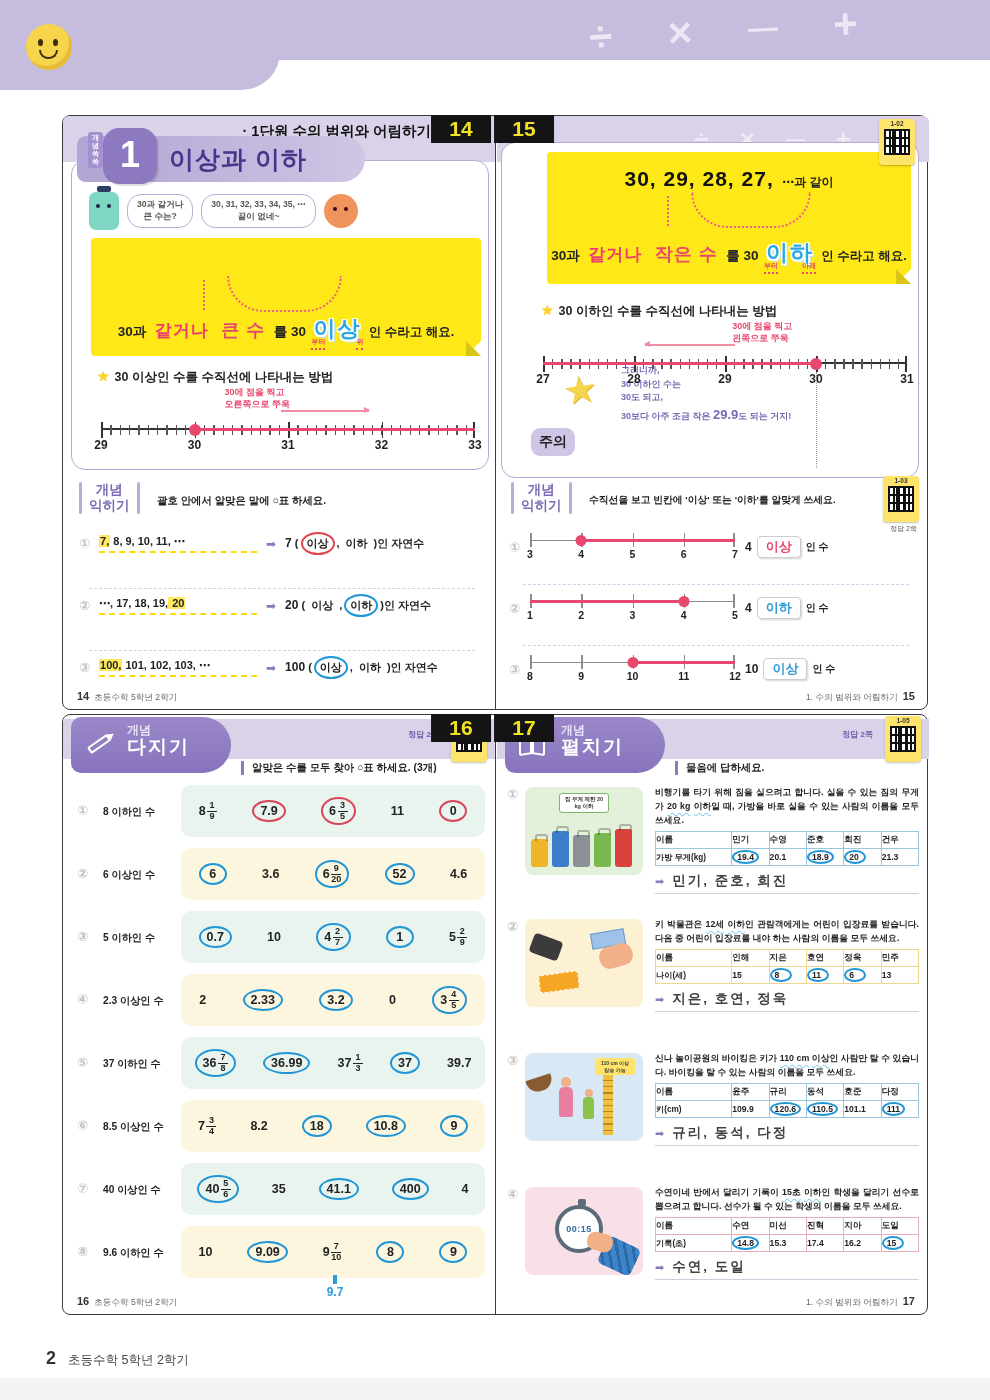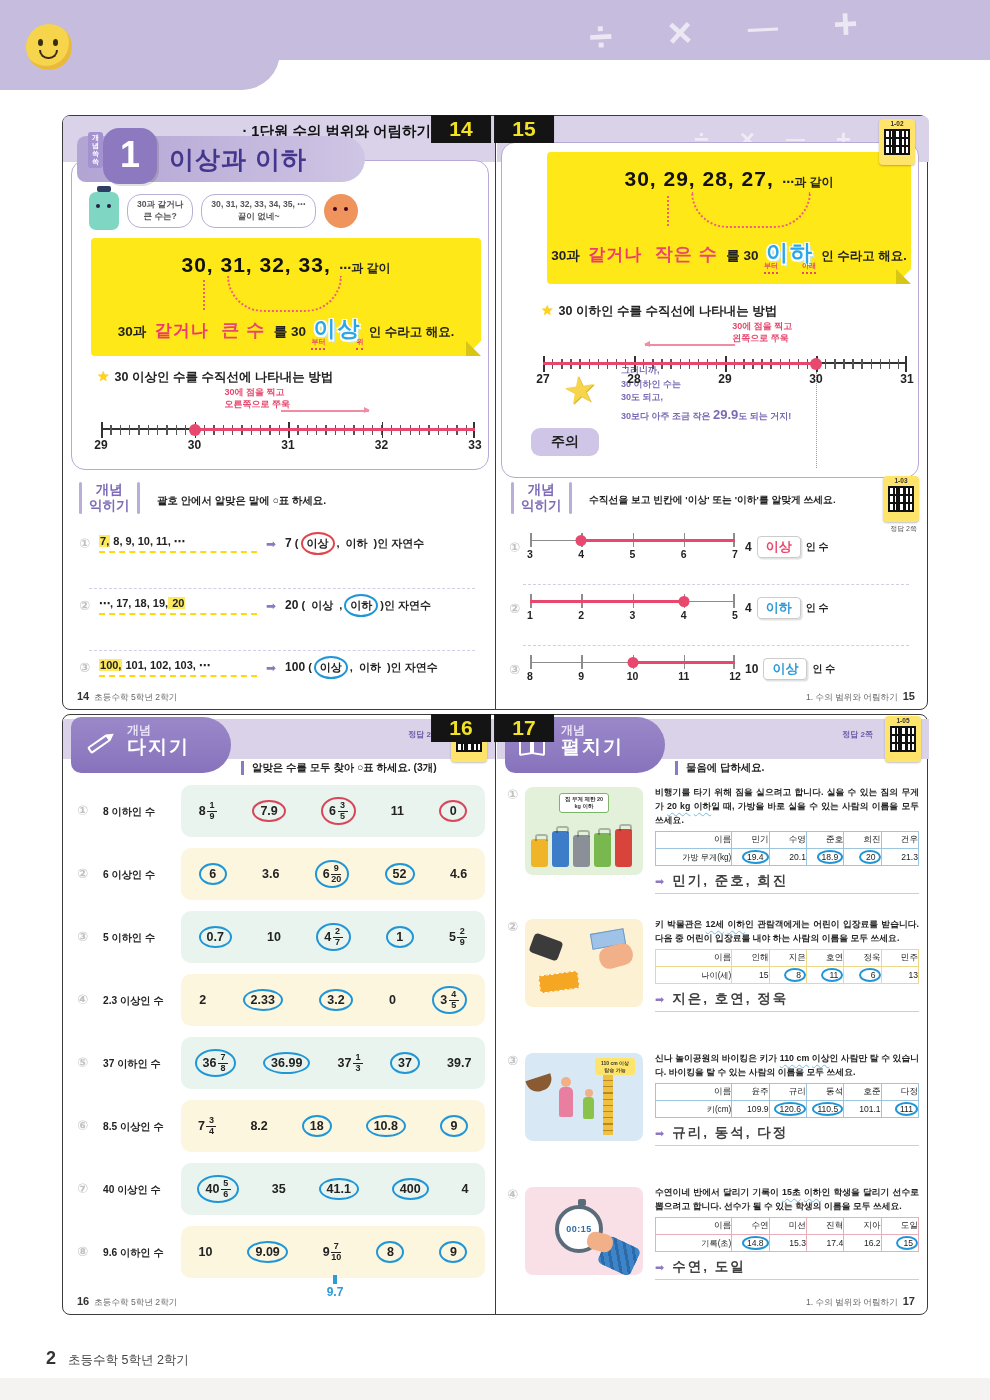--- a/index.html
+++ b/index.html
@@ -103,21 +103,21 @@
 .lbs span{width:24px;text-align:center}
 .vdot{position:absolute;border-left:1.2px dotted #9a9a9a}
 
 
 .starch{position:absolute;font-size:38px;color:#f6d44c;text-shadow:1px 1px 0 #d8b32c;transform:rotate(-8deg)}
 .snote{position:absolute;color:#7a68b5;font-size:9px;font-weight:700;line-height:1.5}
 .snote .b{font-size:13px;font-weight:900}
 
 
 .cau{position:absolute;display:flex;align-items:center;gap:12px}
-.caulbl{background:#cfc5e6;border-radius:9px;padding:5px 20px;font-weight:900;font-size:14px;color:#222;flex:none}
+.caulbl{background:#cfc5e6;border-radius:9px;padding:5px 8px;font-weight:900;font-size:14px;color:#222;flex:none}
 .cl{font-size:9.3px;font-weight:700;color:#222;line-height:1.7}
 .mininl{display:inline-block;position:relative;width:36px;height:12px;vertical-align:-2px;margin-left:4px}
 .mininl .b{position:absolute;left:0;right:0;top:6px;border-top:1.5px solid #444}
 .mininl .t{position:absolute;top:2px;width:1.5px;height:9px;background:#444}
 .mininl .d{position:absolute;top:3.5px;left:50%;width:7px;height:7px;border-radius:50%;background:#e8486e;transform:translateX(-50%)}
 
 
 .exh{position:absolute;display:flex;align-items:center;gap:7px;z-index:6}
 .exbar{width:3px;height:32px;background:#b9aed8;border-radius:2px}
 .ext{color:#7d6ab8;font-weight:900;font-size:13.5px;line-height:1.15;text-align:center}
@@ -185,21 +185,21 @@
 .r8n .eq{display:block;width:4px;height:9px;border-left:2px solid #2e9ad8;border-right:2px solid #2e9ad8;margin:0 auto 1px}
 
 
 .prob{position:absolute;left:0;right:0;height:128px}
 .pno{position:absolute;left:10px;top:6px;color:#c2c2c2;font-weight:900;font-size:13px}
 .illus{position:absolute;left:28px;top:6px;width:118px;height:88px;border-radius:8px;overflow:hidden}
 .pcontent{position:absolute;left:158px;right:10px;top:4px}
 .ptext{font-size:8.8px;line-height:1.6;color:#222;font-weight:600;text-align:justify}
 .wv{text-decoration:underline wavy #6cc0ea 1px;text-underline-offset:2.5px;font-weight:800}
 .ptable{width:100%;border-collapse:collapse;margin-top:4px;table-layout:fixed}
-.ptable th,.ptable td{border:1.2px solid;height:17px;text-align:right;font-size:8.6px;font-weight:400;padding:0;background:#fff}
+.ptable th,.ptable td{border:1.2px solid;height:17px;text-align:left;font-size:8.6px;font-weight:700;padding:0;background:#fff}
 .ptable .rh{font-size:8.2px}
 .ptable col.c0{width:29%}
 .t-blue th,.t-blue td{border-color:#9cc6e0}
 .t-yel th,.t-yel td{border-color:#ecd78a}
 .t-pink th,.t-pink td{border-color:#e8aebc}
 .tc{display:inline-block;border:2px solid #2196d6;border-radius:50%;min-width:22px;padding:0 3px}
 .ansline{margin-top:6px;border-bottom:1.6px solid #c7d0dc;padding-bottom:3px;display:flex;align-items:center;gap:8px}
 .ansline .arr{color:#8d79c0;font-size:11px}
 .ansv{font-size:13.5px;font-weight:900;color:#404040;letter-spacing:2px}
 
@@ -275,24 +275,20 @@
           </div>
         <div class="bub"><span>30과 같거나</span><br><span>큰 수는?</span></div>
         <div class="bub"><span>30, 31, 32, 33, 34, 35, ⋯</span><br><span>끝이 없네~</span></div>
         <div class="ochar">
             <i class="e1"></i>
             <i class="e2"></i>
           </div>
       </div>
 
       <div class="ybox" style="top:122px;left:28px;right:14px;height:118px">
-        <div class="yl1">
-          <span class="nums">30, 31, 32, 33,</span>
-          <span class="suf">⋯과 같이</span>
-        </div>
         <div class="dln" style="left:112px;top:42px"></div>
         <div class="arc" style="left:136px;top:38px;width:115px"></div>
         <div class="yl2" style="top:76px">
           <span class="p1">30과</span>
           <span class="p2">같거나</span>
           <span class="p3">큰 수</span>
           <span class="p4">를 30</span>
           <span class="bwrap"><span class="badge">이상</span>
             <span class="ya a1">부터</span>
             <span class="ya a2">위</span>

